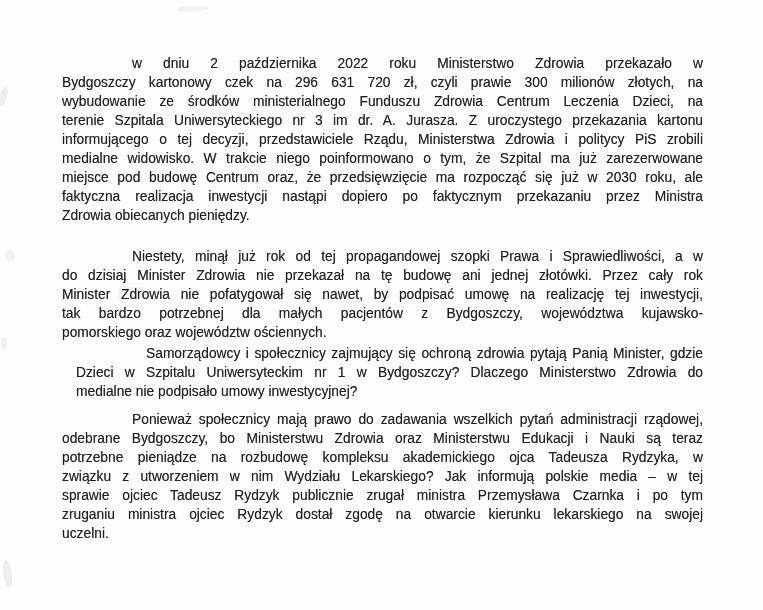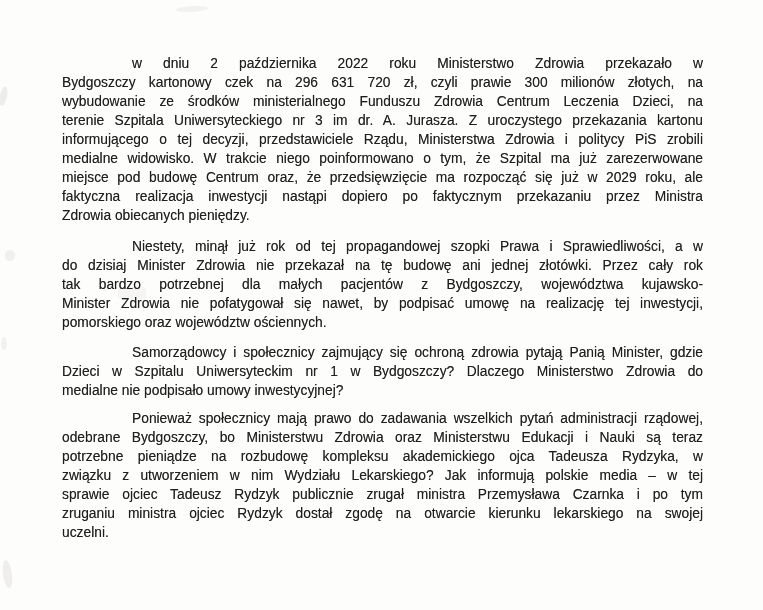--- a/index.html
+++ b/index.html
@@ -19,23 +19,23 @@
     left: 62px;
     top: 54px;
     width: 641px;
     font-size: 13.8px;
     line-height: 19px;
     color: #1f1f1f;
     text-shadow: 0 0 0.3px rgba(31,31,31,0.55); 
   }
 
   .para { margin: 0; }
-  .para--p1 { margin-bottom: 12px; }
-  .para--p2 { margin-bottom: 11px; }
-  .para--p3 { margin-bottom: 9px; }
+  .para--p1 { margin-bottom: 22px; }
+  .para--p2 { margin-bottom: 2px; }
+  .para--p3 { margin-bottom: 9px; margin-left: 14px; }
 
   .line {
     text-align: justify;
     text-align-last: justify;
     white-space: normal;
   }
   .line--first { text-indent: 70px; }
   .line--last  { text-align-last: left; }
 
   
@@ -65,30 +65,30 @@
 
   <div class="textblock">
 
     <div class="para para--p1">
       <div class="line line--first">w dniu 2 października 2022 roku Ministerstwo Zdrowia przekazało w</div>
       <div class="line">Bydgoszczy kartonowy czek na 296 631 720 zł, czyli prawie 300 milionów złotych, na</div>
       <div class="line">wybudowanie ze środków ministerialnego Funduszu Zdrowia Centrum Leczenia Dzieci, na</div>
       <div class="line">terenie Szpitala Uniwersyteckiego nr 3 im dr. A. Jurasza. Z uroczystego przekazania kartonu</div>
       <div class="line">informującego o tej decyzji, przedstawiciele Rządu, Ministerstwa Zdrowia i politycy PiS zrobili</div>
       <div class="line">medialne widowisko. W trakcie niego poinformowano o tym, że Szpital ma już zarezerwowane</div>
-      <div class="line">miejsce pod budowę Centrum oraz, że przedsięwzięcie ma rozpocząć się już w 2029 roku, ale</div>
+      <div class="line">miejsce pod budowę Centrum oraz, że przedsięwzięcie ma rozpocząć się już w 2030 roku, ale</div>
       <div class="line">faktyczna realizacja inwestycji nastąpi dopiero po faktycznym przekazaniu przez Ministra</div>
       <div class="line line--last">Zdrowia obiecanych pieniędzy.</div>
     </div>
 
     <div class="para para--p2">
       <div class="line line--first">Niestety, minął już rok od tej propagandowej szopki Prawa i Sprawiedliwości, a w</div>
       <div class="line">do dzisiaj Minister Zdrowia nie przekazał na tę budowę ani jednej złotówki. Przez cały rok</div>
+      <div class="line">Minister Zdrowia nie pofatygował się nawet, by podpisać umowę na realizację tej inwestycji,</div>
       <div class="line">tak bardzo potrzebnej dla małych pacjentów z Bydgoszczy, województwa kujawsko-</div>
-      <div class="line">Minister Zdrowia nie pofatygował się nawet, by podpisać umowę na realizację tej inwestycji,</div>
       <div class="line line--last">pomorskiego oraz województw ościennych.</div>
     </div>
 
     <div class="para para--p3">
       <div class="line line--first">Samorządowcy i społecznicy zajmujący się ochroną zdrowia pytają Panią Minister, gdzie</div>
       <div class="line">Dzieci w Szpitalu Uniwersyteckim nr 1 w Bydgoszczy? Dlaczego Ministerstwo Zdrowia do</div>
       <div class="line line--last">medialne nie podpisało umowy inwestycyjnej?</div>
     </div>
 
     <div class="para para--p4">

